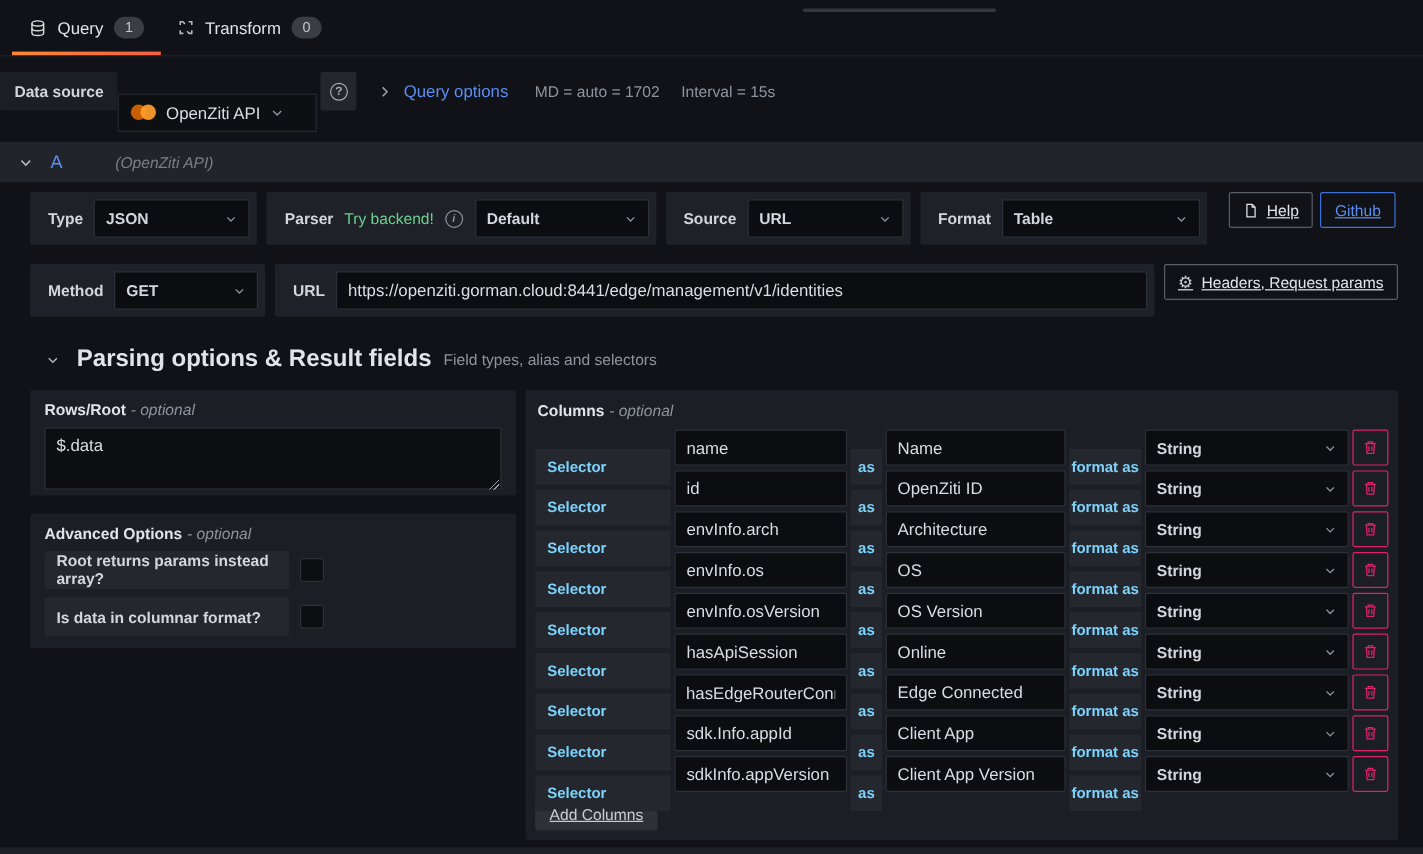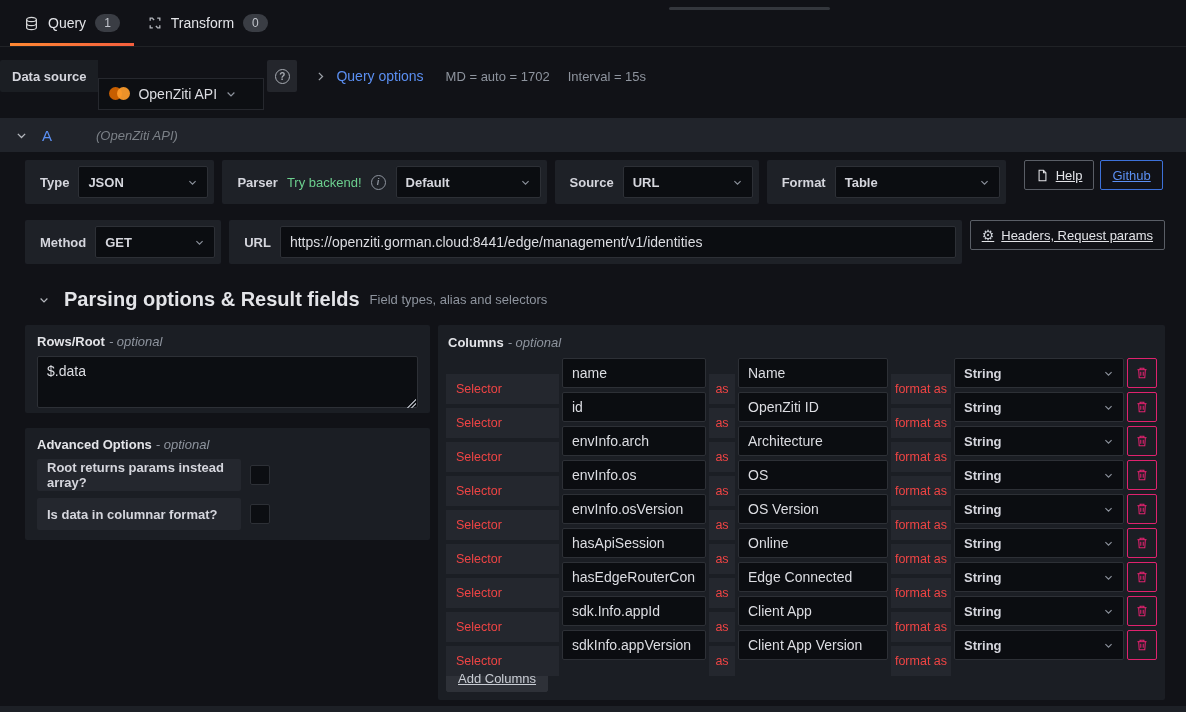--- a/index.html
+++ b/index.html
@@ -101,21 +101,21 @@
   .optrow { display:flex; align-items:center; margin-top:7px; }
   .optchip { width:204px; height:32px; background:#24272e; display:flex; align-items:center; padding:0 10px;
              font-size:13px; font-weight:700; color:#d5d6dd; border-radius:2px; }
   .checkbox { width:20px; height:20px; background:#0c0e12; border:1px solid #2d3036; border-radius:2px;
               margin-left:9px; cursor:pointer; }
 
   .p-columns { flex:1; padding:8px; }
   .p-columns .panel-label { padding:2px 2px 8px; }
   .crow { display:flex; align-items:center; gap:3px; margin-bottom:4px; height:30px; }
   .crow .lchip { background:#24272e; height:30px; display:flex; align-items:center; padding:0 10px;
-                 font-size:12.5px; font-weight:400; color:#ef4444; flex:none;margin-top:32px; }
+                 font-size:12.5px; font-weight:700; color:#7dd3fc; flex:none;margin-top:32px; }
   .lchip.w-selector { width:113px; }
   .lchip.w-as { width:26px; justify-content:center; padding:0; }
   .lchip.w-fmt { width:60px; justify-content:center; padding:0; }
   .crow .tinput { height:30px; }
   .crow .in-selector { width:144px; flex:none; }
   .crow .in-alias { width:150px; flex:none; }
   .crow .select { flex:1; height:30px; }
   .trash-btn { width:30px; height:30px; flex:none; border:1px solid #e0226e; border-radius:2px; background:transparent;
                color:#e0226e; display:flex; align-items:center; justify-content:center; cursor:pointer; }
   .addcols { margin-top:4px; }

